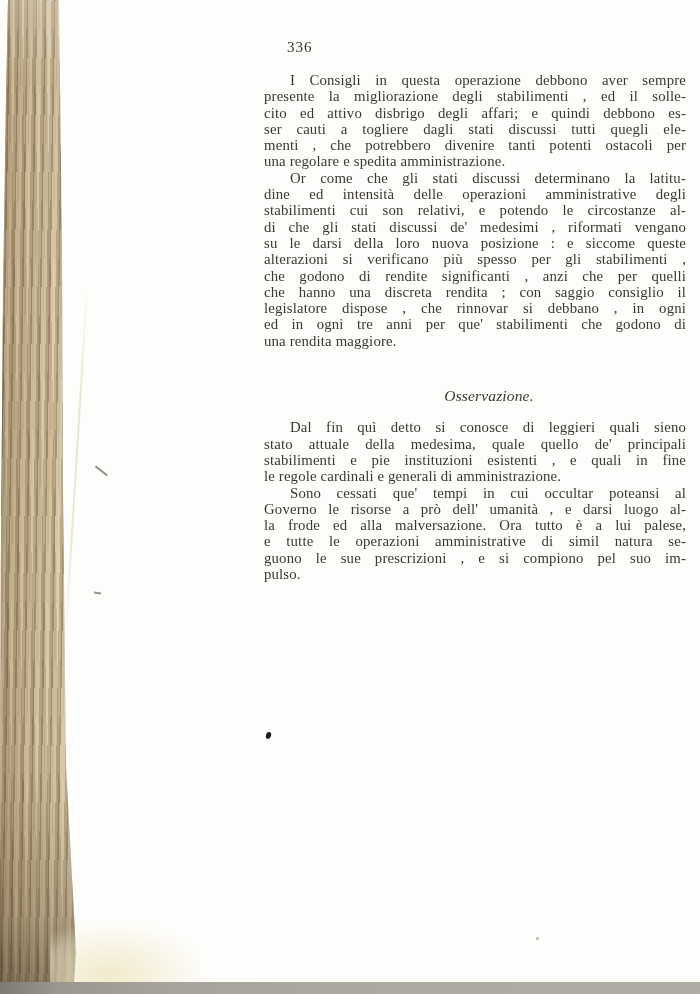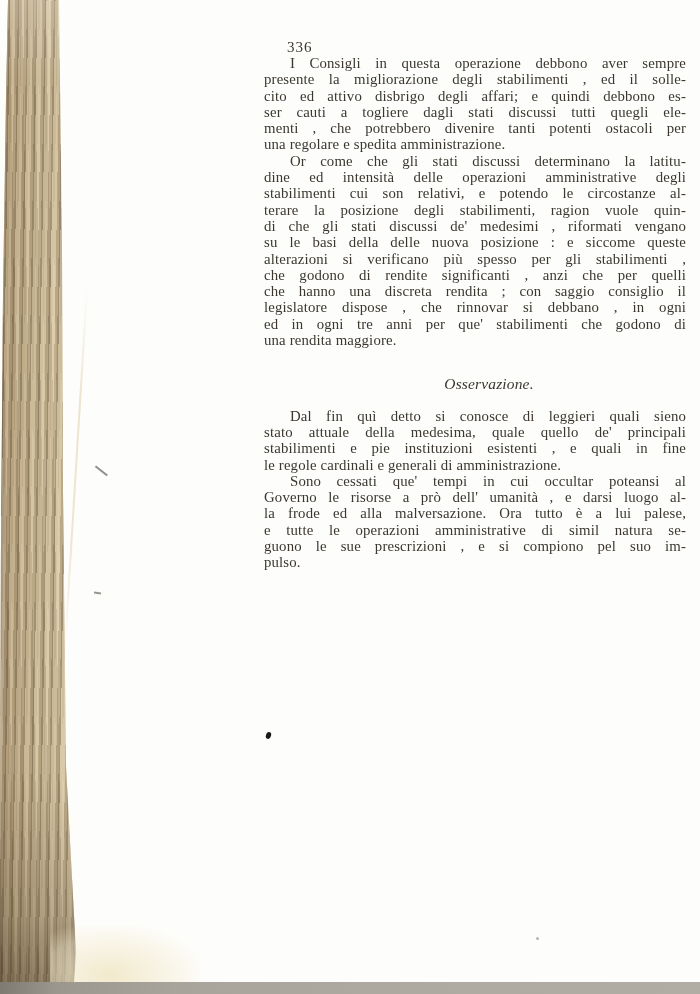--- a/index.html
+++ b/index.html
@@ -112,38 +112,38 @@
   .page-number {
     position: absolute;
     left: 287px; top: 39px;
     font-size: 15px;
     color: var(--ink, #3b372f);
     letter-spacing: 1px;
     text-align: center;
   }
   .text-column {
     position: absolute;
-    left: 264px; top: 55px;
+    left: 264px; top: 72px;
     width: 422px;
     font-size: 14.8px;
     line-height: 16.3px;
     color: var(--ink, #3b372f);
     letter-spacing: 0.15px;
   }
   .line {
     text-align: justify;
     text-align-last: justify;
   }
   .line.para-first { text-indent: 26px; }
   .line.para-last  { text-align-last: left; }
   .section-heading {
     font-style: italic;
     font-size: 15.5px;
     text-align: center;
-    margin: 28px 0 15px 0;
+    margin: 39px 0 15px 0;
     transform: translateX(14px);
   }
 
   
   .ink-speck {
     position: absolute;
     left: 266px; top: 732px;
     width: 5px; height: 7px;
     background: #191919;
     border-radius: 60% 40% 55% 45%;
@@ -176,23 +176,22 @@
         <div class="line">presente la migliorazione degli stabilimenti , ed il solle-</div>
         <div class="line">cito ed attivo disbrigo degli affari; e quindi debbono es-</div>
         <div class="line">ser cauti a togliere dagli stati discussi tutti quegli ele-</div>
         <div class="line">menti , che potrebbero divenire tanti potenti ostacoli per</div>
         <div class="line para-last">una regolare e spedita amministrazione.</div>
       </div>
       <div class="paragraph">
         <div class="line para-first">Or come che gli stati discussi determinano la latitu-</div>
         <div class="line">dine ed intensità delle operazioni amministrative degli</div>
         <div class="line">stabilimenti cui son relativi, e potendo le circostanze al-</div>
-        <div class="line">terare la posizione degli stabilimenti, ragion vuole quin-</div>
         <div class="line">di che gli stati discussi de' medesimi , riformati vengano</div>
-        <div class="line">su le basi della delle nuova posizione : e siccome queste</div>
+        <div class="line">su le darsi della loro nuova posizione : e siccome queste</div>
         <div class="line">alterazioni si verificano più spesso per gli stabilimenti ,</div>
         <div class="line">che godono di rendite significanti , anzi che per quelli</div>
         <div class="line">che hanno una discreta rendita ; con saggio consiglio il</div>
         <div class="line">legislatore dispose , che rinnovar si debbano , in ogni</div>
         <div class="line">ed in ogni tre anni per que' stabilimenti che godono di</div>
         <div class="line para-last">una rendita maggiore.</div>
       </div>
       <div class="section-heading">Osservazione.</div>
       <div class="paragraph">
         <div class="line para-first">Dal fin quì detto si conosce di leggieri quali sieno</div>

